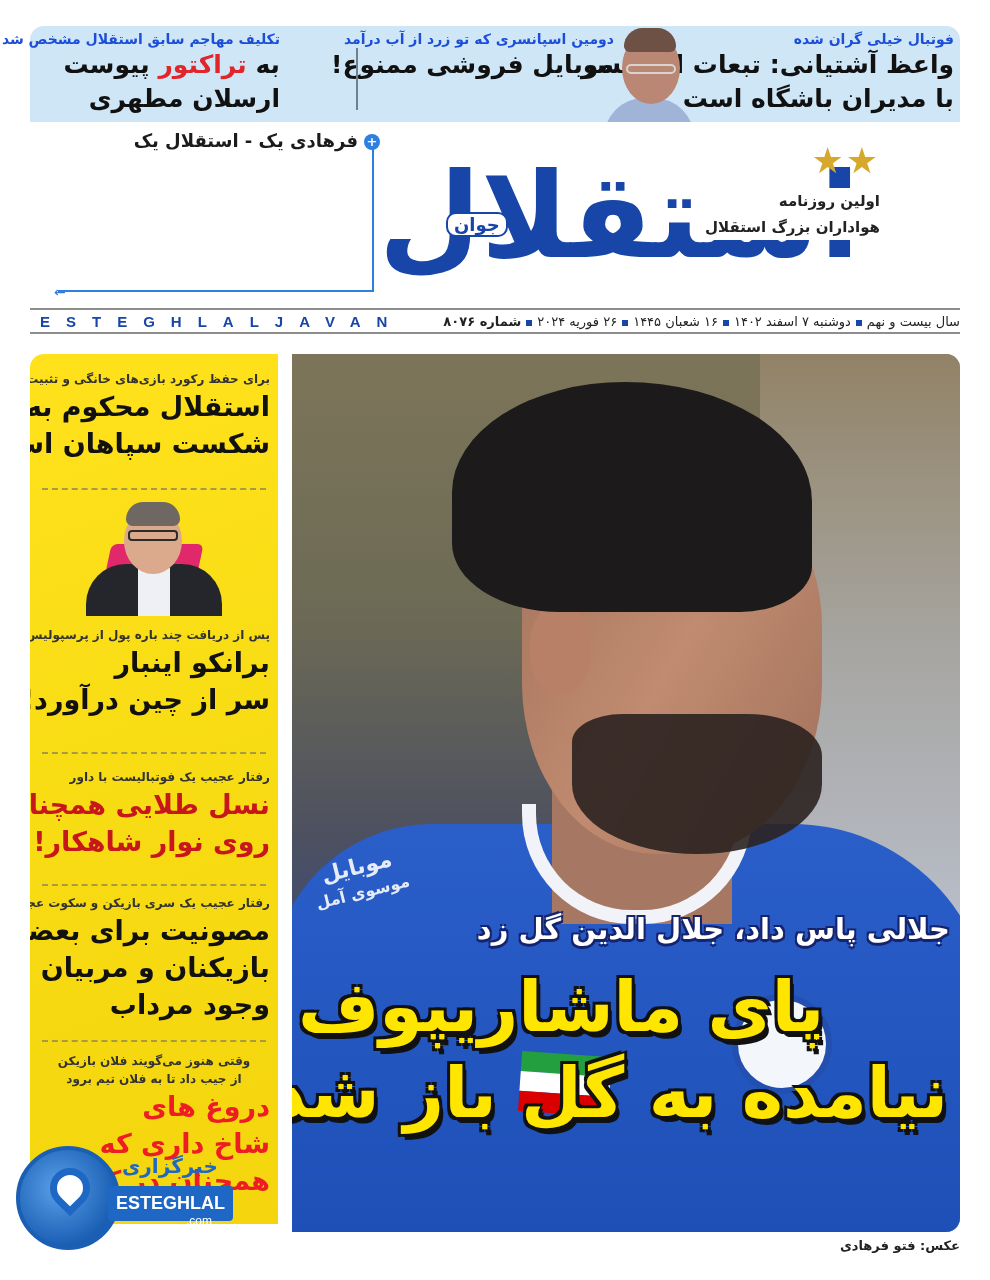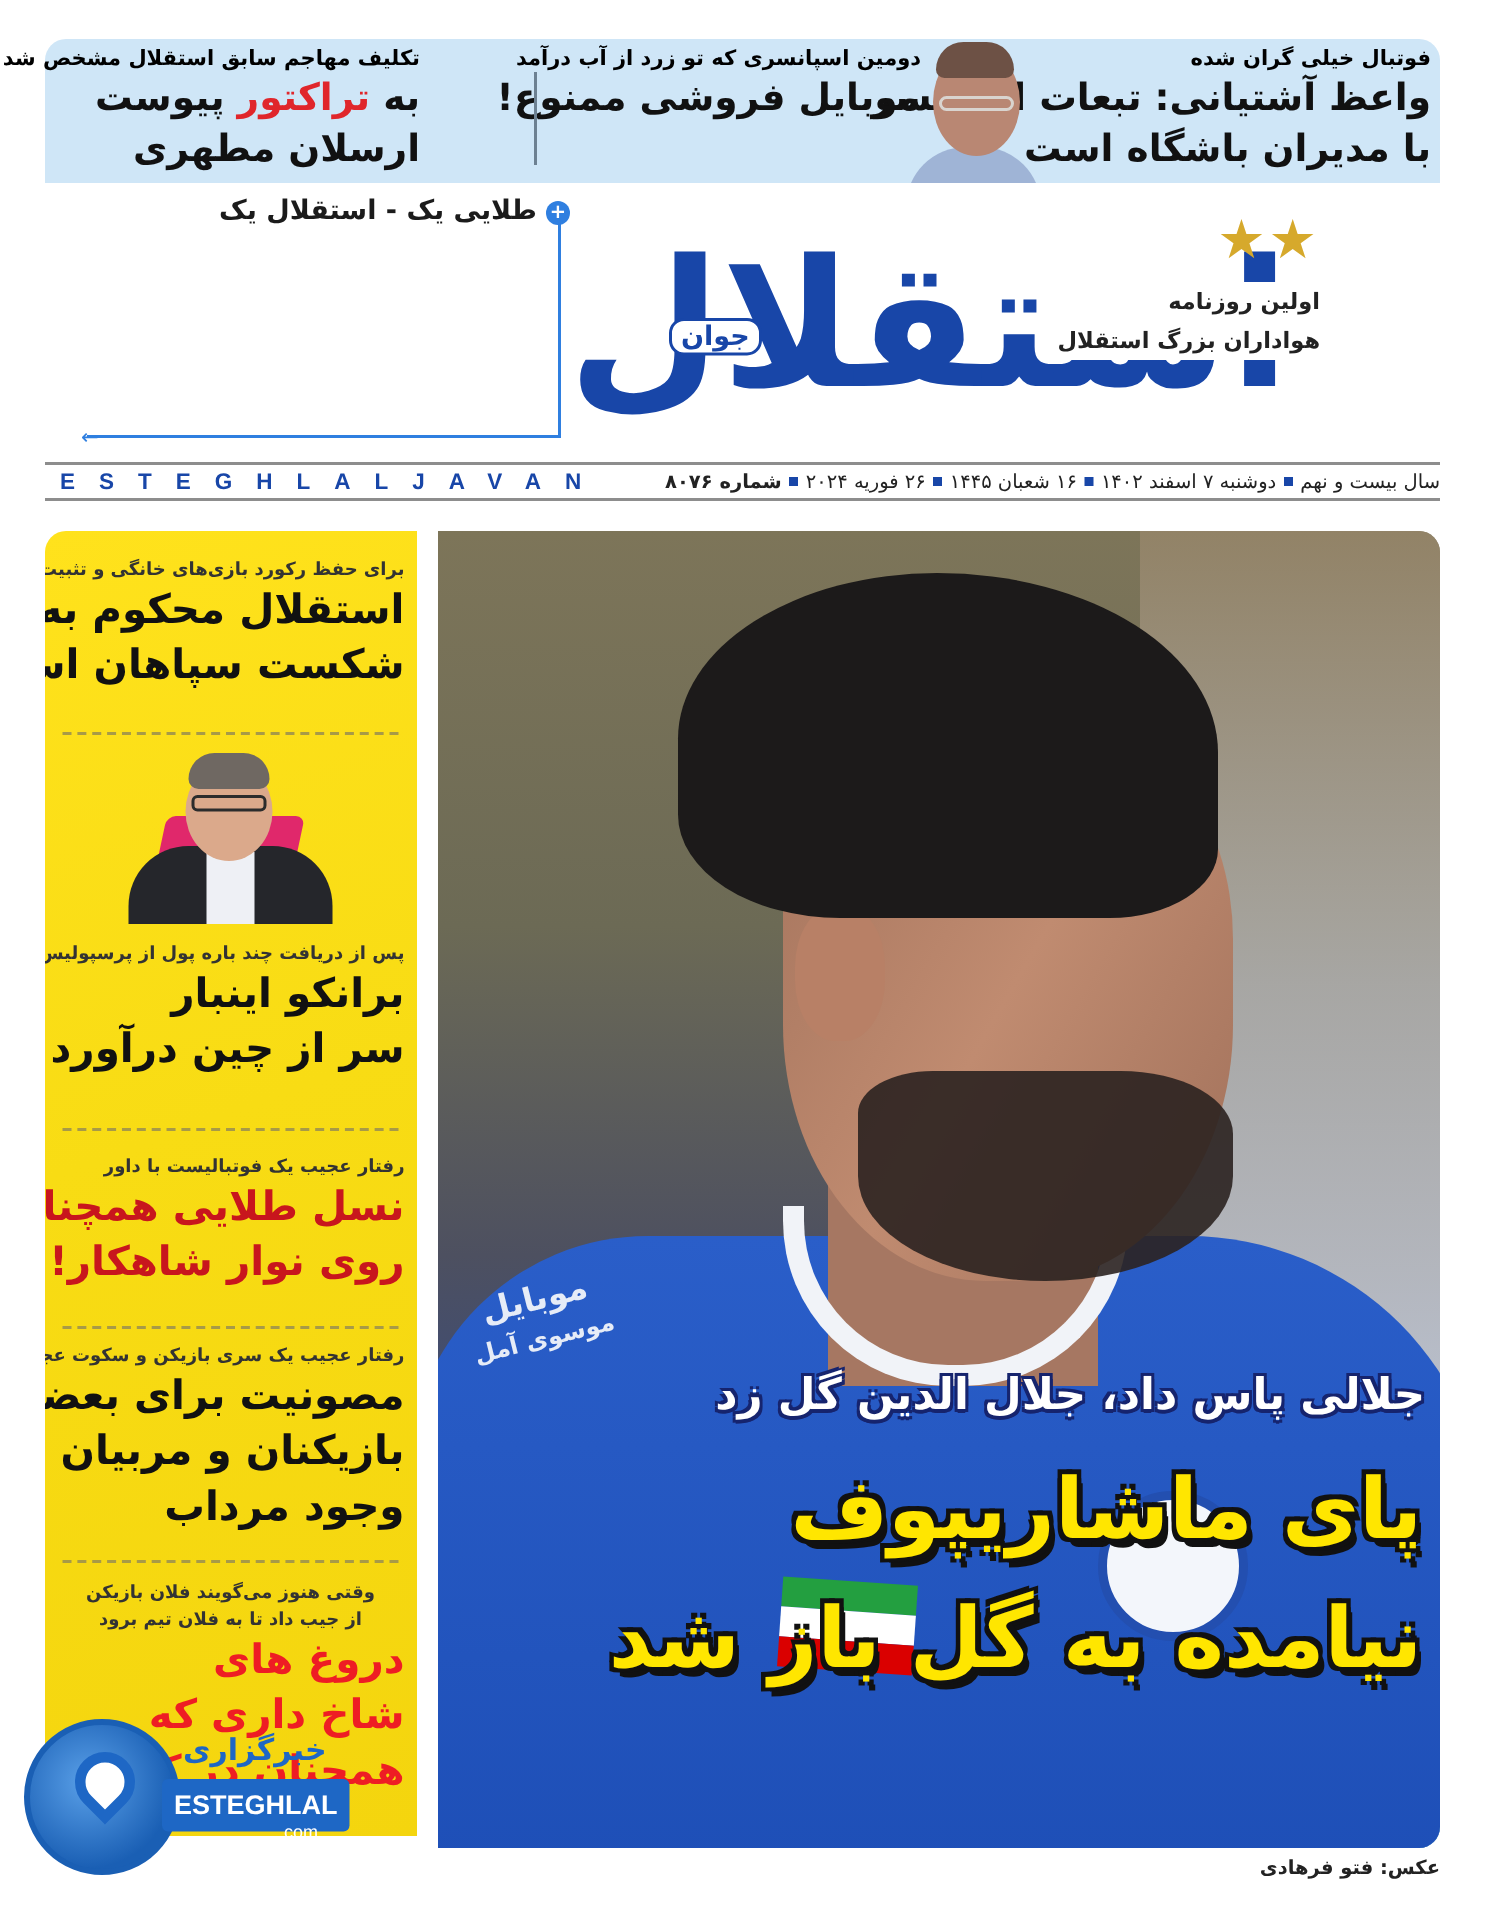--- a/index.html
+++ b/index.html
@@ -5,21 +5,21 @@
   * { box-sizing: border-box; margin: 0; padding: 0; }
   html, body { width: 990px; height: 1280px; background: #ffffff; overflow: hidden; }
   body { position: relative; font-family: "DejaVu Sans", sans-serif; direction: rtl; }
 
   
   .top-banner {
     position: absolute; left: 30px; top: 26px; width: 930px; height: 96px;
     background: #cfe6f7; border-radius: 14px 14px 0 0;
   }
   .tb-story { position: absolute; top: 0; height: 96px; text-align: right; }
-  .tb-kicker { font-size: 14px; font-weight: bold; color: #000000; line-height: 18px; margin-top: 4px; white-space: nowrap; }
+  .tb-kicker { font-size: 14px; font-weight: bold; color: #1d4ed8; line-height: 18px; margin-top: 4px; white-space: nowrap; }
   .tb-head { font-size: 25px; font-weight: bold; color: #111; line-height: 34px; white-space: nowrap; letter-spacing: -0.5px; }
   .tb-head .red { color: #e0262b; }
   .story-1 { right: 6px; width: 280px; }
   .story-2 { right: 346px; width: 245px; }
   .story-3 { right: 680px; width: 245px; }
   .tb-divider { position: absolute; top: 22px; width: 2px; height: 62px; background: #6d8192; }
   .div-a { right: 602px; }
   .portrait-box {
     position: absolute; right: 266px; top: -8px; width: 90px; height: 104px; overflow: hidden;
     border-radius: 40px 40px 0 0;
@@ -128,22 +128,22 @@
   .sponsor-text { position: absolute; left: 20px; top: 500px; color: #e6ecf7; font-size: 22px; font-weight: bold; line-height: 26px; text-align: center; transform: rotate(-14deg); }
   .flag-patch { position: absolute; left: 228px; top: 700px; width: 90px; height: 60px; transform: rotate(4deg); }
   .flag-patch div { height: 20px; }
   .club-badge { position: absolute; left: 440px; top: 640px; width: 100px; height: 100px; border-radius: 50%; background: #f3f6fb; border: 6px solid #234fb0; }
 
   .sub-headline {
     position: absolute; right: 10px; top: 558px; font-size: 29px; font-weight: bold; color: #ffffff; white-space: nowrap;
     text-shadow: -2px -2px 0 #16246e, 2px -2px 0 #16246e, -2px 2px 0 #16246e, 2px 2px 0 #16246e, 0 3px 0 #16246e;
   }
   .main-headline {
-    position: absolute; right: 12px; top: 610px; width: 650px; text-align: right;
-    font-size: 56px; font-weight: bold; color: #ffe600; line-height: 86px; white-space: nowrap; letter-spacing: -1px;
+    position: absolute; right: 12px; top: 610px; width: 650px; text-align: left;
+    font-size: 70px; font-weight: bold; color: #ffe600; line-height: 86px; white-space: nowrap; letter-spacing: -1px;
     text-shadow: -3px -3px 0 #111, 3px -3px 0 #111, -3px 3px 0 #111, 3px 3px 0 #111, 4px 6px 0 #111;
   }
   .photo-credit { position: absolute; right: 30px; top: 1238px; font-size: 13px; font-weight: bold; color: #222; white-space: nowrap; }
 </style>
 </head>
 <body>
 
 <div class="top-banner">
   <div class="tb-story story-1">
     <div class="tb-kicker">فوتبال خیلی گران شده</div>
@@ -175,21 +175,21 @@
     <div>اولین روزنامه</div>
     <div>هواداران بزرگ استقلال</div>
   </div>
   <div class="logo-javan">جوان</div>
 </div>
 
 <div class="feature-box">
   <div class="feature-frame"></div>
   <div class="feature-plus">+</div>
   <div class="feature-arrow">←</div>
-  <div class="feature-kicker">طلایی یک - استقلال یک</div>
+  <div class="feature-kicker">فرهادی یک - استقلال یک</div>
 </div>
 
 <div class="date-strip">
   <div class="brand-latin">ESTEGHLALJAVAN</div>
   <div class="date-line">
     <span>سال بیست و نهم</span><span class="sep"></span><span>دوشنبه ۷ اسفند ۱۴۰۲</span><span class="sep"></span><span>۱۶ شعبان ۱۴۴۵</span><span class="sep"></span><span>۲۶ فوریه ۲۰۲۴</span><span class="sep"></span><b>شماره ۸۰۷۶</b>
   </div>
 </div>
 
 <div class="main-photo">

